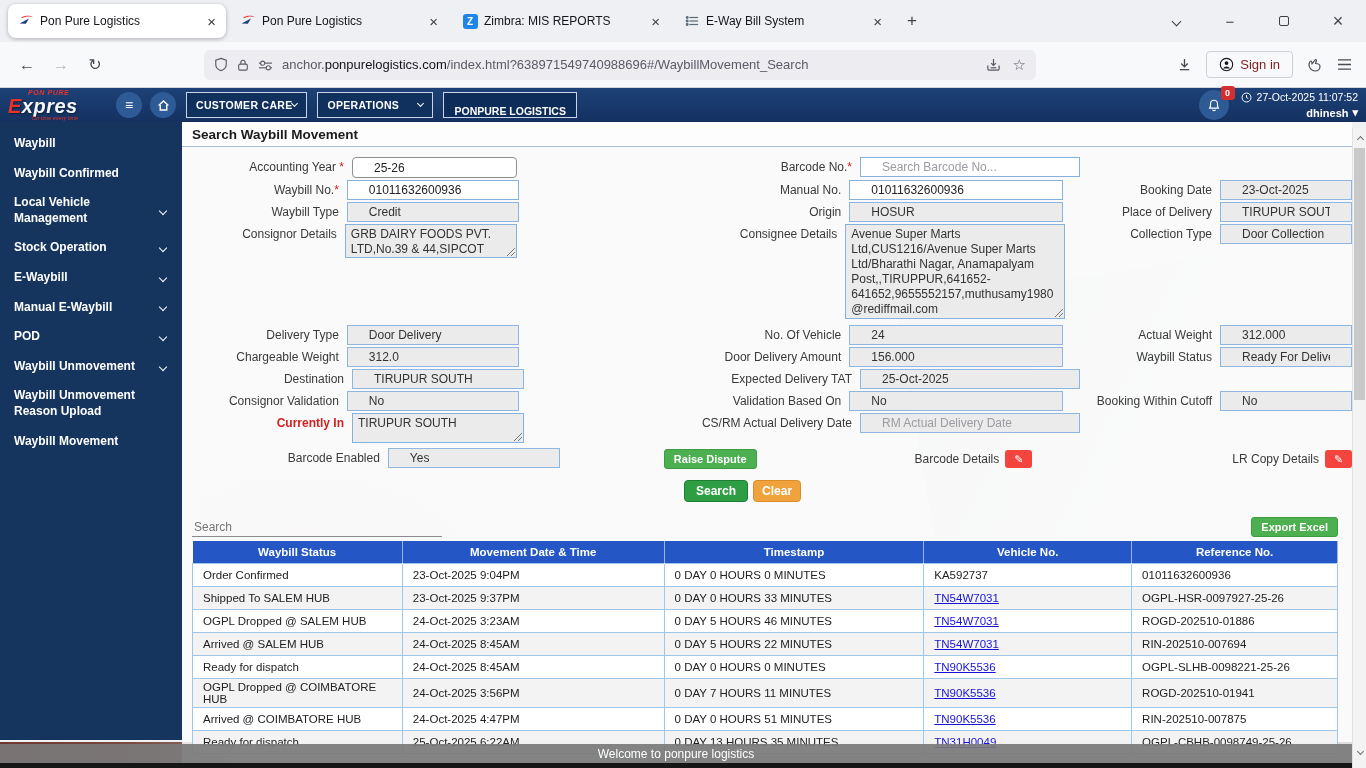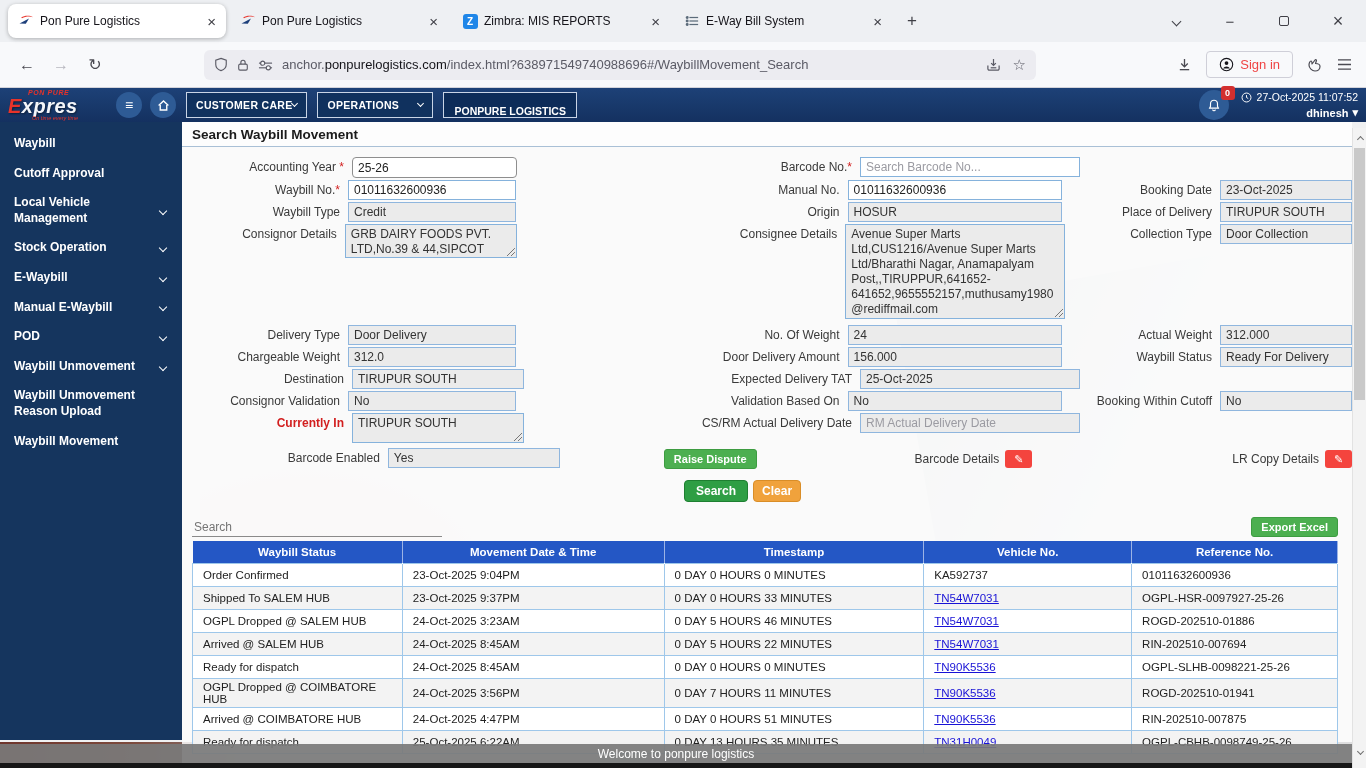--- a/index.html
+++ b/index.html
@@ -25,21 +25,21 @@
   .toolbar { height:46px; background:#f8f9fb; border-bottom:1px solid #d4d4da; display:flex; align-items:center; padding:0 10px; }
   .navbtn { width:34px; height:32px; display:flex; align-items:center; justify-content:center; color:#4a4a52; font-size:16px; }
   .navbtn.disabled { color:#b7b7bf; }
   .urlfield { width:832px; height:30px; margin-left:92px; background:#ececf1; border-radius:6px; display:flex; align-items:center; padding:0 10px; font-size:13px; color:#5b5b66; }
   .urlfield .ic { margin-right:9px; display:flex; align-items:center; }
   .url-text { white-space:nowrap; overflow:hidden; }
   .url-domain { color:#15141a; }
   .url-right { margin-left:auto; display:flex; align-items:center; gap:12px; }
   .star { font-size:15px; color:#5b5b66; }
   .toolbar-right { margin-left:auto; display:flex; align-items:center; gap:14px; padding-right:4px; }
-  .signin-btn { display:flex; align-items:center; gap:6px; border:1px solid #cfcfd8; border-radius:4px; padding:5px 12px; font-size:13px; color:#ef4444; background:#f8f9fb; }
+  .signin-btn { display:flex; align-items:center; gap:6px; border:1px solid #cfcfd8; border-radius:4px; padding:5px 12px; font-size:13px; color:#7f1d1d; background:#f8f9fb; }
 
   
   .app-header { height:34px; background:linear-gradient(#1d4177,#143160); display:flex; align-items:center; padding:0 8px; position:relative; }
   .logo { width:100px; line-height:1; cursor:pointer; }
   .logo-top { color:#e8332a; font-size:7px; font-weight:bold; font-style:italic; letter-spacing:.6px; margin-left:20px; }
   .logo-main { color:#f4f6fa; font-size:20px; font-weight:bold; font-style:italic; letter-spacing:.5px; text-shadow:1px 1px 2px rgba(0,0,0,.45); }
   .logo-main::first-letter { color:#e8332a; }
   .logo-tag { color:#e8332a; font-size:5.5px; font-style:italic; margin-left:24px; }
   .circ { width:26px; height:26px; border-radius:50%; background:#2e5b95; color:#fff; display:flex; align-items:center; justify-content:center; margin-left:8px; font-size:14px; }
   .navmenu { height:26px; min-width:116px; background:#10315e; border:1px solid #c9d4e6; color:#fff; font-weight:bold; font-size:10.5px; letter-spacing:.3px; display:flex; align-items:center; justify-content:space-between; padding:0 9px; margin-left:10px; }
@@ -65,21 +65,21 @@
   .content { position:absolute; left:182px; top:0; right:14px; bottom:0; background:rgba(251,251,252,.86); z-index:1; }
   .page-title-bar { height:25px; display:flex; align-items:center; padding-left:10px; background:rgba(255,255,255,.65); border-bottom:1px solid #a9c0d6; }
   .page-title { font-size:13.5px; font-weight:bold; color:#1b1b1b; }
 
   .formwrap { padding-left:10px; }
   .frow { display:flex; align-items:flex-start; margin-top:2px; }
   .lab { font-size:12px; color:#3a3a3a; text-align:right; padding-right:8px; padding-top:4px; line-height:1.15; }
   .l1 { width:160px; } .l2 { width:170px; } .l3 { width:162px;text-align:right; }
   .req { color:#d21f1f; }
   .lab-red { color:#d21f1f; font-weight:bold; }
-  .inp { font-family:"Liberation Sans",sans-serif; font-size:12px; height:20px; border:1px solid #85b2dc; padding:1px 5px; color:#222; background:#fff; }
+  .inp { font-family:"Liberation Sans",sans-serif; font-size:12px; height:20px; border:1px solid #85b2dc; padding:1px 21px; color:#222; background:#fff; }
   .i1 { width:172px; } .i2 { width:220px; } .i3 { width:132px; }
   .ro { background:#ebebeb; border-color:#8fb6de; color:#333; }
   .sel { border:1px solid #8e8e8e; border-radius:4px; width:165px; height:21px; background:#fff; }
   .inp::placeholder, .ta::placeholder { color:#9b9ba2; }
   .ta-wrap { position:relative; display:inline-block; }
   .ta { font-family:"Liberation Sans",sans-serif; font-size:12px; resize:none; background:#ebebeb; border:1px solid #85b2dc; padding:2px 5px; color:#333; line-height:1.25; display:block; overflow:hidden; }
   .ta-wrap::after { content:""; position:absolute; right:2px; bottom:2px; width:10px; height:10px; background:repeating-linear-gradient(135deg, transparent 0 2px, #777 2px 3px); clip-path:polygon(100% 0, 100% 100%, 0 100%); }
 
   .btn { font-family:"Liberation Sans",sans-serif; border:none; border-radius:3px; color:#fff; font-size:11px; font-weight:bold; padding:3px 9px; cursor:pointer; }
   .btn-dispute { background:#4caf50; border:1px solid #3d9c41; margin-left:104px; margin-top:1px; }
@@ -295,21 +295,21 @@
     <div class="bg1"></div>
     <div class="bg2"></div>
     <div class="bg-band"></div>
 
     <div class="sidebar">
         <div class="side-item">
     <span>Waybill</span>
 
   </div>
         <div class="side-item">
-    <span>Cutoff Approval</span>
+    <span>Waybill Confirmed</span>
 
   </div>
         <div class="side-item">
     <span>Local Vehicle Management</span>
     <span class="chev side-chev"></span>
   </div>
         <div class="side-item">
     <span>Stock Operation</span>
     <span class="chev side-chev"></span>
   </div>
@@ -380,21 +380,21 @@
           <span class="ta-wrap">
               <textarea class="ta" style="width: 220px; height: 95px;" readonly="">Avenue Super Marts Ltd,CUS1216/Avenue Super Marts Ltd/Bharathi Nagar, Anamapalyam Post,,TIRUPPUR,641652-641652,9655552157,muthusamy1980@rediffmail.com</textarea>
             </span>
           <span class="lab l3"><span>Collection Type</span></span>
           <input class="inp i3 ro" readonly="" value="Door Collection" style="">
         </div>
 
         <div class="frow" style="margin-top:6px;">
           <span class="lab l1"><span>Delivery Type</span></span>
           <input class="inp i1 ro" readonly="" value="Door Delivery" style="">
-          <span class="lab l2" style="margin-left:166px;"><span>No. Of Weight</span></span>
+          <span class="lab l2" style="margin-left:166px;"><span>No. Of Vehicle</span></span>
           <input class="inp i2 ro" readonly="" value="24" style="">
           <span class="lab l3"><span>Actual Weight</span></span>
           <input class="inp i3 ro" readonly="" value="312.000" style="">
         </div>
 
         <div class="frow">
           <span class="lab l1"><span>Chargeable Weight</span></span>
           <input class="inp i1 ro" readonly="" value="312.0" style="">
           <span class="lab l2" style="margin-left:166px;"><span>Door Delivery Amount</span></span>
           <input class="inp i2 ro" readonly="" value="156.000" style="">

